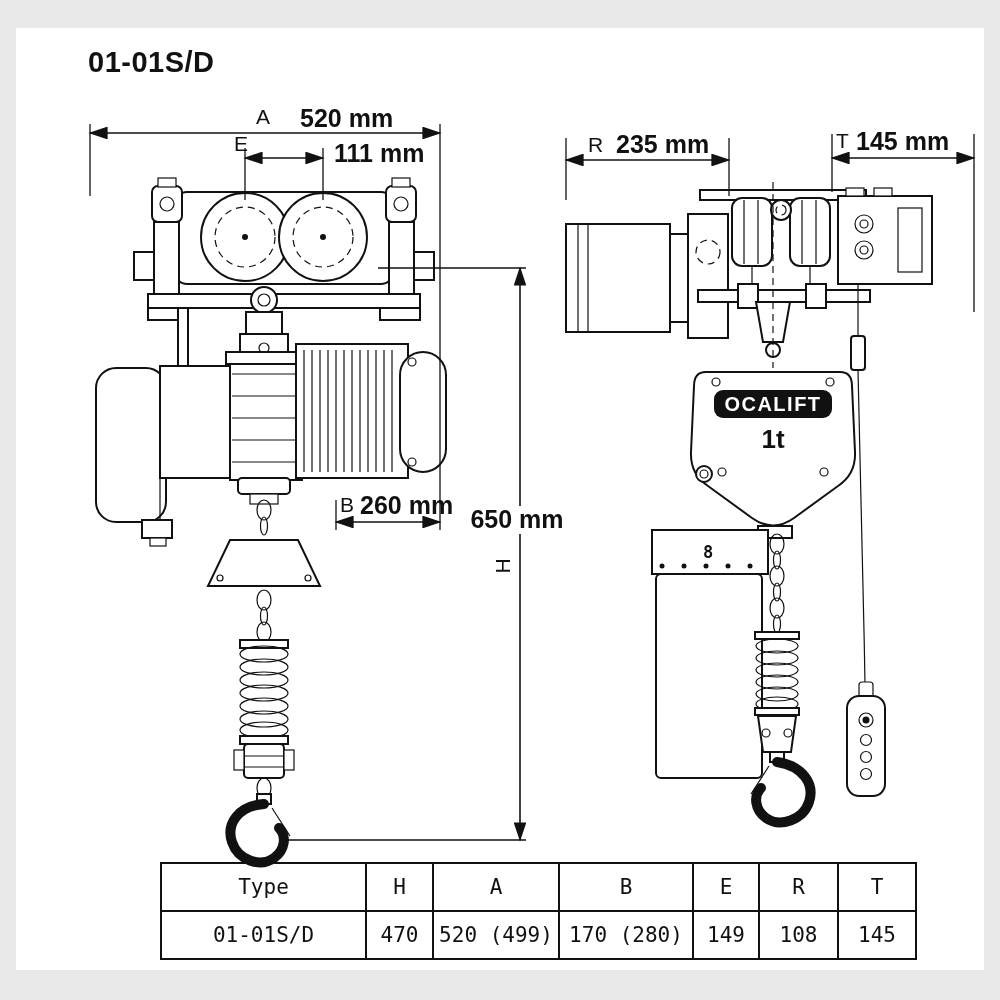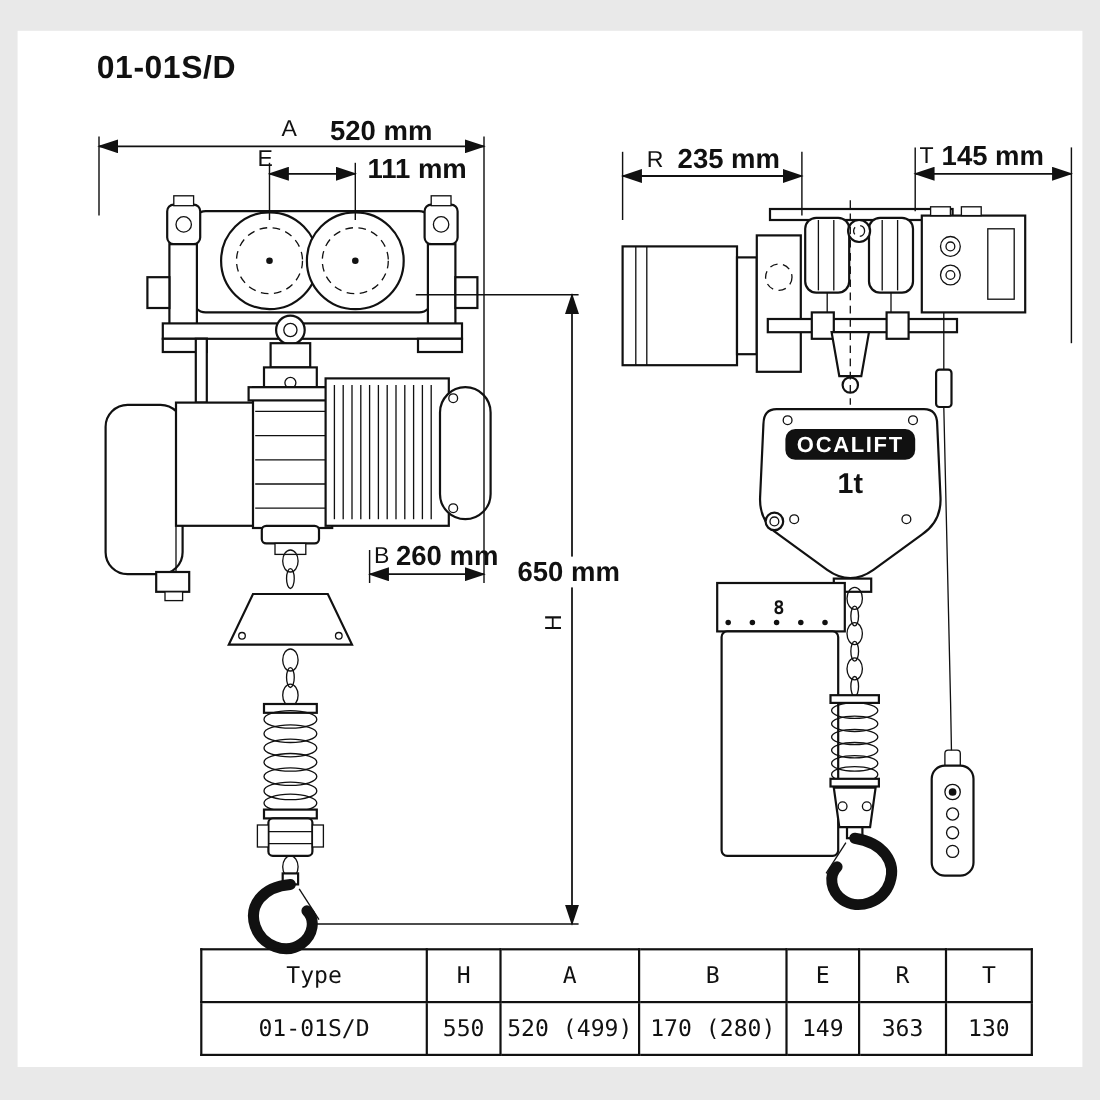--- a/index.html
+++ b/index.html
@@ -15,21 +15,21 @@
   .dim{stroke:#111;stroke-width:1.6;fill:none;}
   .ext{stroke:#111;stroke-width:1.3;fill:none;}
   .fd{fill:#111;stroke:none;}
   .hook{stroke:#111;stroke-width:10;fill:none;stroke-linecap:round;}
   text.dletter{font:400 21px "Liberation Sans",sans-serif;fill:#111;}
   text.dval{font:700 25px "Liberation Sans",sans-serif;fill:#111;}
   text.brand{font:700 20px "Liberation Sans",sans-serif;fill:#fff;letter-spacing:1.5px;}
   text.cap{font:700 26px "Liberation Sans",sans-serif;fill:#111;}
   text.mark{font:700 17px "DejaVu Sans Mono",monospace;fill:#111;}
 
-  .spec-table{position:absolute;left:182px;top:862px;}
+  .spec-table{position:absolute;left:160px;top:862px;}
   .spec-table table{border-collapse:collapse;table-layout:fixed;border:2px solid #111;}
   .spec-table td{border:2px solid #111;text-align:center;vertical-align:middle;
                  font:400 21px "DejaVu Sans Mono",monospace;color:#111;height:46px;padding:0 4px;}
 </style>
 </head>
 <body>
 
 <div class="canvas"></div>
 
 <div class="page-title">01-01S/D</div>
@@ -305,22 +305,22 @@
       <td>Type</td>
       <td>H</td>
       <td>A</td>
       <td>B</td>
       <td>E</td>
       <td>R</td>
       <td>T</td>
     </tr>
     <tr>
       <td>01-01S/D</td>
-      <td>550</td>
+      <td>470</td>
       <td>520 (499)</td>
       <td>170 (280)</td>
       <td>149</td>
-      <td>363</td>
-      <td>130</td>
+      <td>108</td>
+      <td>145</td>
     </tr>
   </tbody>
     </table>
 </div>
 
 </body></html>

